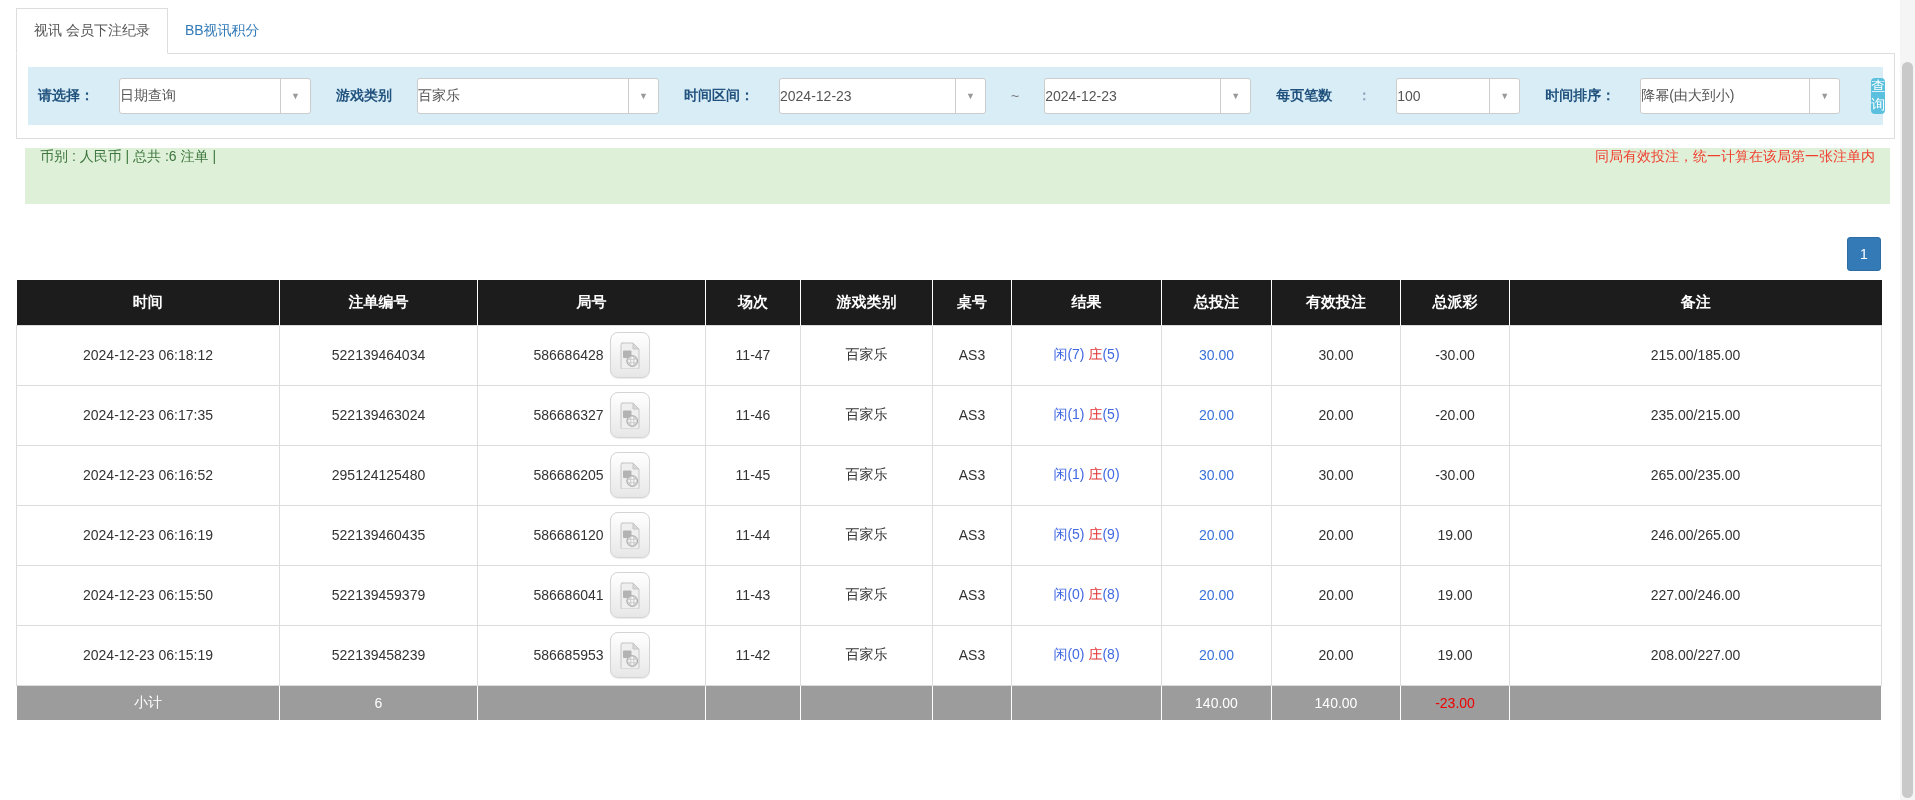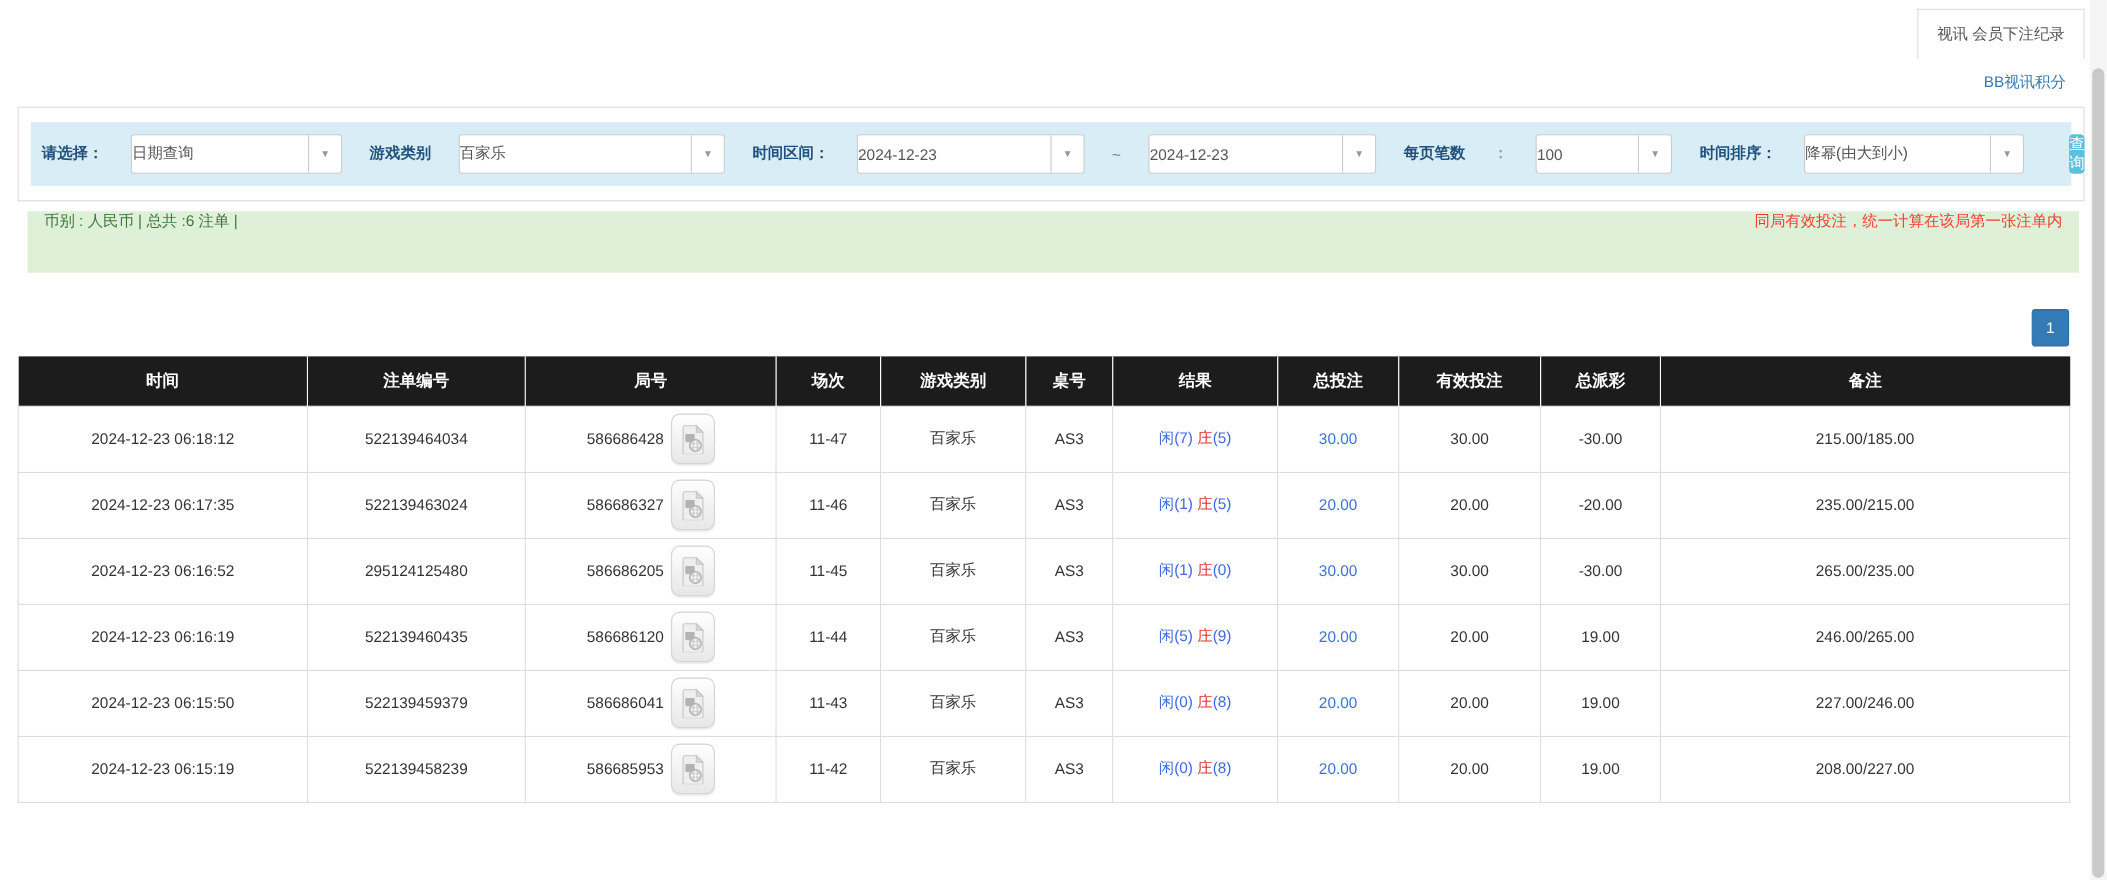--- a/index.html
+++ b/index.html
@@ -1,41 +1,41 @@
 <!DOCTYPE html>
 <html style="--accent: #5bc0de; --pageBlue: #337ab7; --tabLink: #337ab7; --label: #21527d; --filterBg: #d9edf7; --summaryBg: #dff0d8; --summaryText: #3c763d; --warn: #f03e2e; --betLink: #3a72d9; --player: #4169e1; --banker: #e03333; --negative: #ee0000; --headerBg: #1c1c1c; --footerBg: #9c9c9c; --highlight: #faf89e;"><head>
 <meta charset="utf-8">
 <style>
   * { box-sizing: border-box; margin: 0; padding: 0; }
   html,body { width:1915px; height:800px; background:#fff; overflow:hidden;
     font-family:"Liberation Sans","DejaVu Sans",sans-serif; }
 
   
   .tabs { display:flex; align-items:flex-end; margin:8px 20px 0 16px;
-          border-bottom:1px solid #ddd; font-size:14px;flex-direction:column; }
+          border-bottom:1px solid #ddd; font-size:14px; }
   .tab { padding:13px 17px; cursor:pointer; white-space:nowrap; }
   .tab.active { background:#fff; color:#555; border:1px solid #ddd;
                 border-bottom:1px solid #fff; margin-bottom:-1px; }
   .tab.inactive { color:var(--tabLink,#337ab7); }
 
   
   .panel { margin:0 20px 0 16px; border:1px solid #ddd; border-top:none; padding:13px 11px; }
   .filter-bar { background:var(--filterBg,#d9edf7); height:58px; display:flex;
                 align-items:center; padding:0 10px; gap:25px; font-size:14px; }
   .flabel { font-weight:bold; color:var(--label,#21527d); white-space:nowrap; }
   .fcolon { color:#8aa5b8; font-weight:bold; }
   .select { background:#fff; border:1px solid #ccc; border-radius:3px; height:36px;
             display:flex; align-items:center; justify-content:space-between;
             color:#555; cursor:pointer; flex:none; }
   .select .val { padding-left:0; white-space:nowrap; overflow:hidden; }
   .caret-box { width:30px; height:100%; border-left:1px solid #ccc; display:flex;
                align-items:center; justify-content:center; color:#999; font-size:9px; flex:none; }
   .tilde { color:#777; }
   .search-btn { background:var(--accent,#5bc0de); color:#fff; border:none; border-radius:4px;
-                width:64px; height:36px; font-size:14px; cursor:pointer; margin-left:16px; }
+                width:64px; height:36px; font-size:14px; cursor:pointer; margin-left:6px; }
 
   
   .summary { margin:9px 25px 0; background:var(--summaryBg,#dff0d8); min-height:56px;
              display:flex; justify-content:space-between;
              padding:0 15px; font-size:14px; }
   .summary-info { color:var(--summaryText,#3c763d); }
   .summary-notice { color:var(--warn,#f03e2e); }
 
   
   .pager { display:flex; justify-content:flex-end; margin:33px 34px 9px 0; }
@@ -336,18 +336,31 @@
     <td>百家乐</td>
     <td>AS3</td>
     <td><span class="res-p">闲(0)</span> <span class="res-b">庄</span><span class="res-p">(8)</span></td>
     <td><a class="bet-link">20.00</a></td>
     <td>20.00</td>
     <td class="payout">19.00</td>
     <td>208.00/227.00</td>
   </tr>
     </tbody>
   <tbody class="footer-body">
+    <tr class="subtotal-row">
+      <td>小计</td>
+      <td>6</td>
+      <td></td>
+      <td></td>
+      <td></td>
+      <td></td>
+      <td></td>
+      <td>140.00</td>
+      <td>140.00</td>
+      <td class="neg">-23.00</td>
+      <td></td>
+    </tr>
   </tbody>
 </table>
 
 <div class="scrollbar-track">
   <div class="scrollbar-thumb"></div>
 </div>
 
 </body></html>

